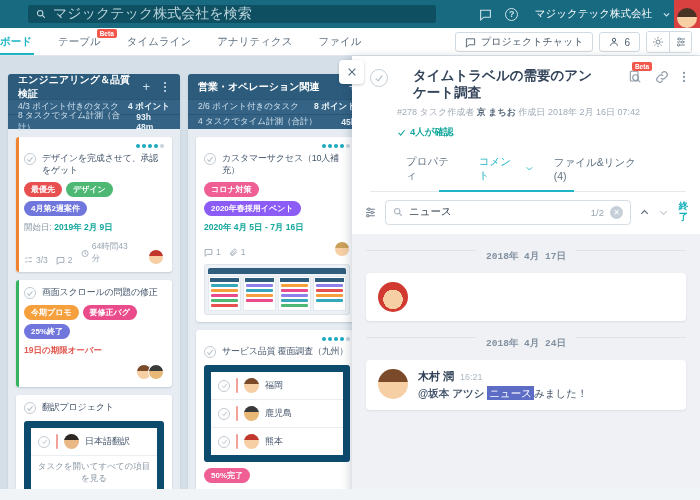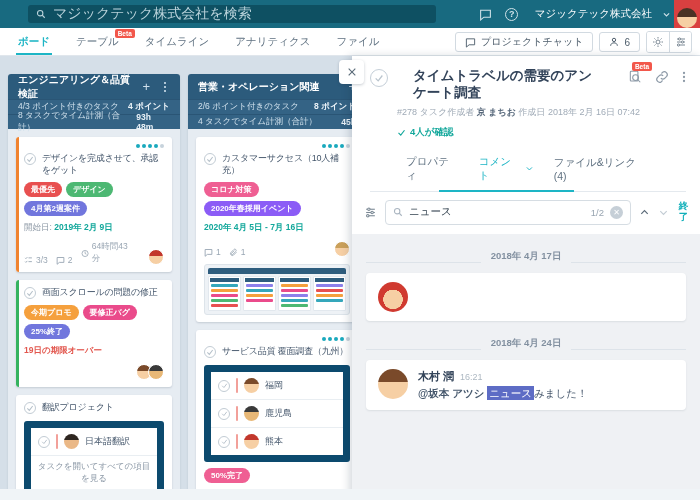--- a/index.html
+++ b/index.html
@@ -16,21 +16,21 @@
   .tbicon { width:26px; height:28px; display:flex; align-items:center; justify-content:center; color:#cfe2e8; cursor:pointer; }
   .help-circle { width:13px; height:13px; border:1.2px solid #cfe2e8; border-radius:50%; font-size:9px; line-height:11px;
                  text-align:center; color:#cfe2e8; font-weight:bold; }
   .company { color:#ffffff; font-size:10.5px; margin:0 6px 0 10px; cursor:pointer; }
   .user-avatar { width:26px; height:28px; background:#d94040; display:flex; align-items:flex-end; justify-content:center; cursor:pointer; }
   .user-avatar .face { width:20px; height:20px; border-radius:50%; background:linear-gradient(180deg,#4a3224 0 45%,#f6cfa4 45%); }
 
   
   .navbar { position:absolute; top:28px; left:0; right:0; height:28px; background:#ffffff; border-bottom:1px solid #e0e6ec;
             display:flex; align-items:center; z-index:10; }
-  .tabs { display:flex; gap:26px; padding-left:18px; height:100%; }
+  .tabs { display:flex; gap:26px; height:100%; }
   .tab { position:relative; font-size:10.5px; color:#5f7181; height:100%; display:flex; align-items:center; cursor:pointer; }
   .tab.active { color:#1db5c5; font-weight:bold; }
   .tab.active::after { content:""; position:absolute; left:-2px; right:-2px; bottom:0; height:2px; background:#1db5c5; }
   .beta-badge { position:absolute; top:1px; right:-16px; background:#f2574b; color:#fff; font-size:6.5px; font-weight:bold;
                 padding:1px 3px; border-radius:2px; }
   .nav-right { position:absolute; right:8px; top:0; height:28px; display:flex; align-items:center; gap:6px; }
   .btn-outline { border:1px solid #d2dae1; border-radius:3px; background:#fff; height:20px; display:flex; align-items:center;
                  gap:5px; padding:0 9px; font-size:10px; color:#4d5d6b; cursor:pointer; }
   .icon-group { display:flex; border:1px solid #d2dae1; border-radius:3px; overflow:hidden; }
   .icon-cell { width:22px; height:20px; display:flex; align-items:center; justify-content:center; color:#7b8894;
@@ -122,21 +122,21 @@
   .tune { color:#7a8894; display:flex; cursor:pointer; }
   .psearch-box { flex:1; height:25px; border:1px solid #d6dde3; border-radius:4px; display:flex; align-items:center;
                  gap:6px; padding:0 7px; background:#fff; }
   .psearch-box input { border:none; outline:none; flex:1; font-size:10.5px; color:#33424f; font-family:inherit; min-width:20px; }
   .match-count { font-size:9.5px; color:#9aa6b2; }
   .clear-btn { width:13px; height:13px; border-radius:50%; background:#c6cfd7; color:#fff; font-size:8px; line-height:13px;
                text-align:center; cursor:pointer; }
   .chev { cursor:pointer; display:flex; }
   .finish-btn { color:#12b0ba; font-size:9.5px; font-weight:bold; width:13px; line-height:1.15; cursor:pointer; text-align:center; }
   .panel-body { flex:1; padding:12px 14px; overflow:hidden; }
-  .date-divider { display:flex; align-items:flex-end; gap:10px; margin:4px 0 10px 0; }
+  .date-divider { display:flex; align-items:flex-start; gap:10px; margin:4px 0 10px 0;font-family:Liberation Mono, monospace; }
   .date-divider .ln { flex:1; height:1px; background:#dde3e9; }
   .date-divider .dt { font-size:9.5px; font-weight:bold; color:#8290a0; }
   .comment-card { background:#fff; border-radius:4px; box-shadow:0 1px 2px rgba(40,60,80,.10); padding:9px 12px;
                   display:flex; gap:10px; margin-bottom:16px; }
   .cavatar { flex:0 0 30px; width:30px; height:30px; border-radius:50%; }
   .cav-ring { background:radial-gradient(circle at 50% 58%, #f6cfa4 0 42%, #d03a30 43%); }
   .cname-row { display:flex; align-items:baseline; gap:6px; }
   .cname { font-size:11px; font-weight:bold; color:#33445a; }
   .ctime { font-size:9px; color:#adb8c2; }
   .cbody { font-size:10.5px; color:#44556a; margin-top:3px; }

